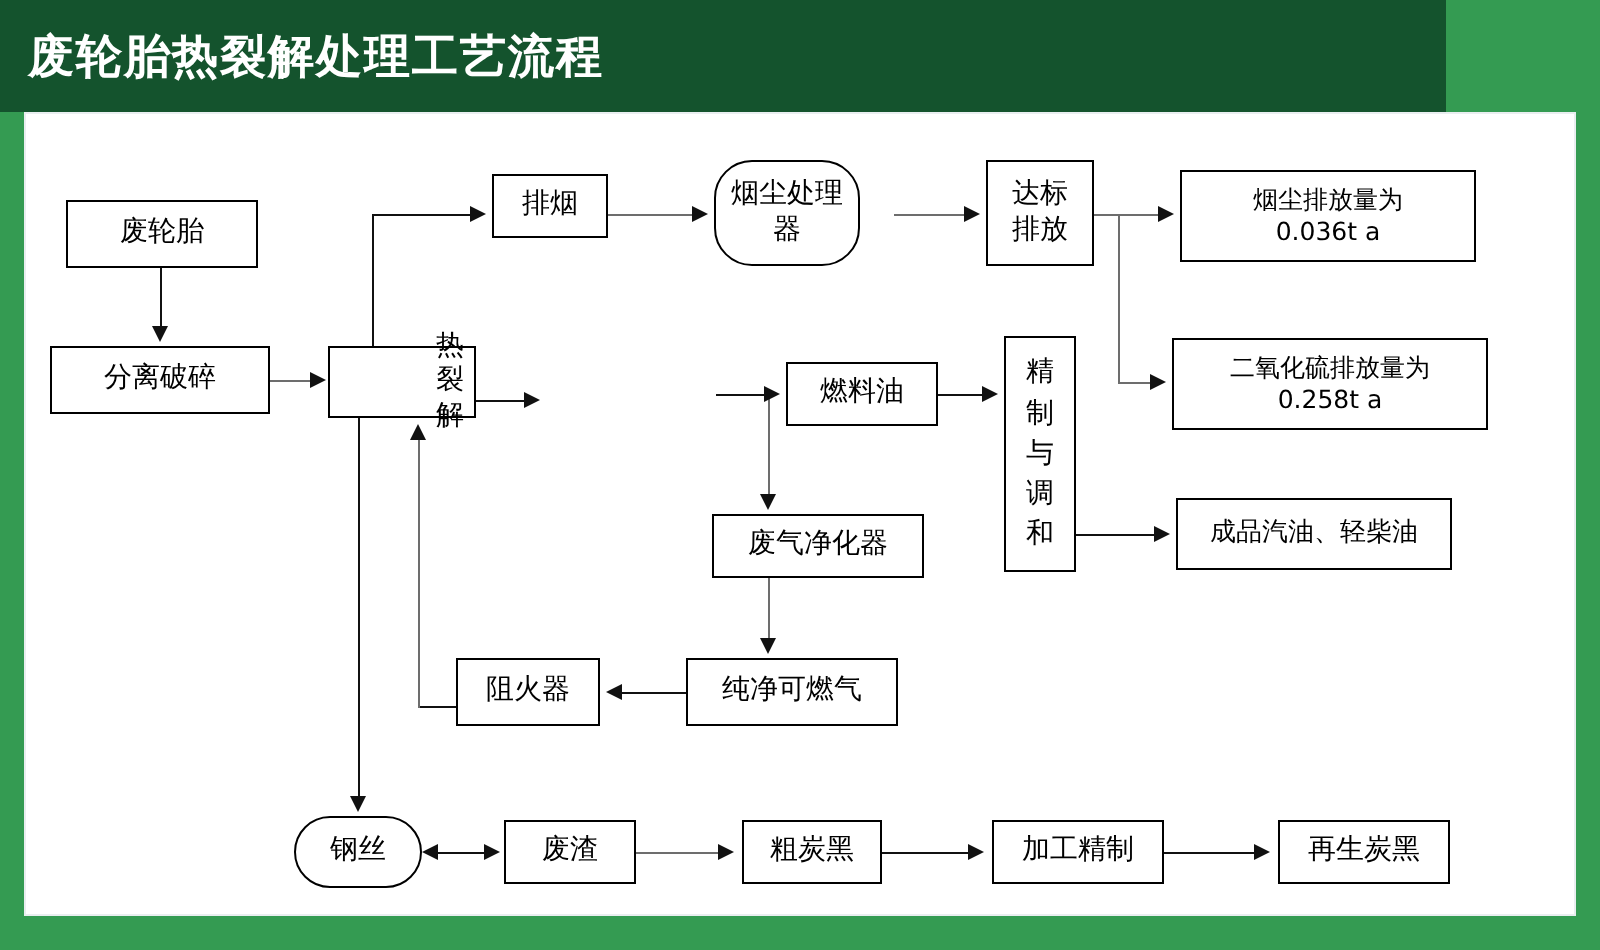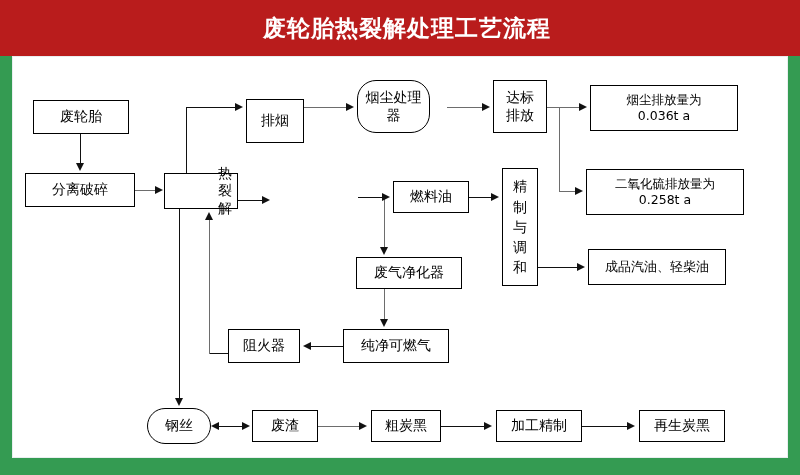--- a/index.html
+++ b/index.html
@@ -11,23 +11,23 @@
   }
   #page {
     position: relative;
     width: 800px; height: 475px;
     background: #349b52;
   }
   
   #title-bar {
     position: absolute;
     left: 0; top: 0;
-    width: 800px; height: 56px;
-    background: #b91c1c;
-    display: flex; align-items: center; justify-content: center;
+    width: 723px; height: 56px;
+    background: #14532d;
+    display: flex; align-items: center;
   }
   #title-text {
     color: #ffffff;
     font-size: 23px;
     font-weight: bold;
     letter-spacing: 1px;
     margin-left: 14px;
     white-space: nowrap;
   }
   
@@ -88,21 +88,21 @@
 
   <div id="title-bar">
     <div id="title-text">废轮胎热裂解处理工艺流程</div>
   </div>
 
   <div id="canvas">
 
     <div class="node" style="left:20px;  top:43px;  width:96px;  height:34px;">废轮胎</div>
     <div class="node" style="left:12px;  top:116px; width:110px; height:34px;">分离破碎</div>
     <div class="node" style="left:151px; top:116px; width:74px;  height:36px;padding-left:48px;">热裂解</div>
-    <div class="node" style="left:233px; top:42px;  width:58px;  height:44px;">排烟</div>
+    <div class="node" style="left:233px; top:30px;  width:58px;  height:32px;">排烟</div>
     <div class="node" style="left:344px; top:23px;  width:73px;  height:53px;border-radius:19px;">烟尘处理
 器</div>
     <div class="node" style="left:480px; top:23px;  width:54px;  height:53px;">达标
 排放</div>
     <div class="node tiny" style="left:577px; top:28px;  width:148px; height:46px;">烟尘排放量为
 0.036t a</div>
     <div class="node tiny" style="left:573px; top:112px; width:158px; height:46px;">二氧化硫排放量为
 0.258t a</div>
     <div class="node" style="left:380px; top:124px; width:76px;  height:32px;">燃料油</div>
     <div class="node vert" style="left:489px; top:111px; width:36px; height:118px;">精

